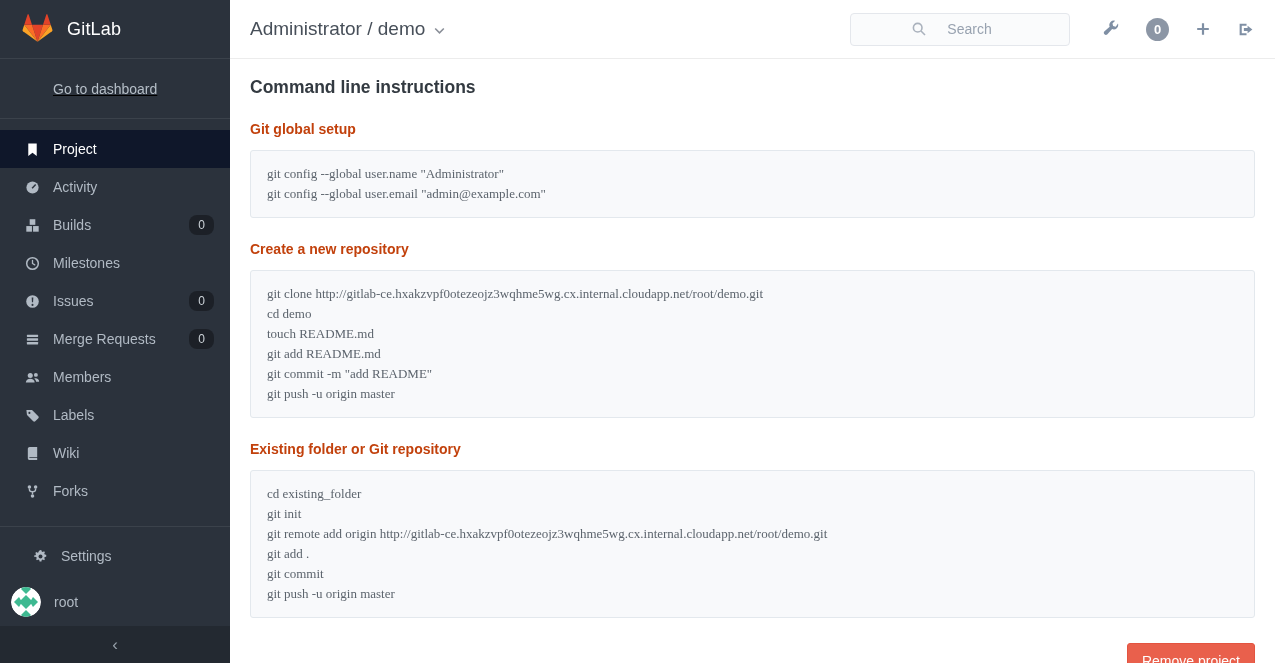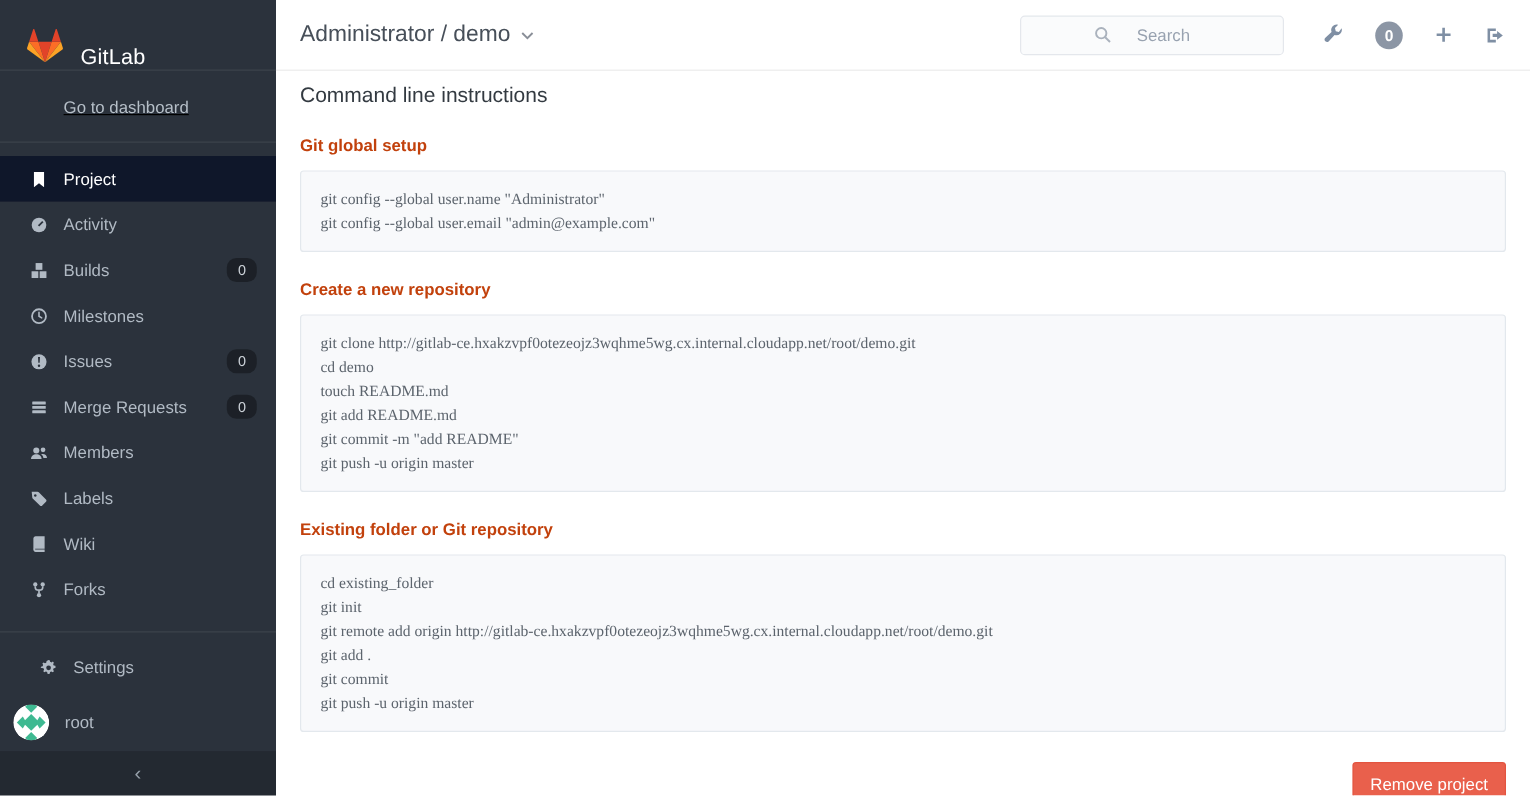--- a/index.html
+++ b/index.html
@@ -2,21 +2,21 @@
 <html><head>
 <meta charset="utf-8">
 <style>
   * { margin:0; padding:0; box-sizing:border-box; }
   html,body { width:1275px; height:663px; overflow:hidden; background:#fff;
               font-family:"Liberation Sans", sans-serif; }
   .app { display:flex; width:100%; height:100%; }
 
   
   .sidebar { position:relative; width:230px; height:100%; background:#2b323c; flex-shrink:0; }
-  .logo-row { height:59px; display:flex; align-items:flex-end; padding-left:21px;
+  .logo-row { height:59px; display:flex; align-items:center; padding-left:21px;
               border-bottom:1px solid rgba(255,255,255,.08); cursor:pointer; }
   .logo-row svg { margin-right:13px; }
   .logo-text { color:#fff; font-size:18px; letter-spacing:.2px; }
   .dashboard-row { height:60px; display:flex; align-items:center; padding-left:53px;
                    border-bottom:1px solid rgba(255,255,255,.08);text-decoration:underline; }
   .dashboard-row a { color:#b6bfc8; font-size:14px; text-decoration:none; cursor:pointer; }
   .nav { margin-top:11px; }
   .nav-item { height:38px; display:flex; align-items:center; padding:0 16px 0 24px;
               color:#b1bac4; font-size:14px; cursor:pointer; text-decoration:none; }
   .nav-item.active { background:#0f172a; color:#fff; }
@@ -48,21 +48,21 @@
                       outline:none; font-family:inherit; cursor:text;padding-left:19px; }
   .search-box input::placeholder { color:#98a2b0; }
   .search-box .mag { position:absolute; left:61px; top:8px; pointer-events:none; }
   .header-icons { display:flex; align-items:center; gap:26px; margin-left:32px; color:#7f8fa4; }
   .hicon { cursor:pointer; display:flex; align-items:center; color:#7f8fa4; }
   .todo-badge { width:23px; height:23px; border-radius:50%; background:#8c96a5; color:#fff;
                 font-size:13px; font-weight:bold; display:flex; align-items:center;
                 justify-content:center; cursor:pointer; }
 
   .content { flex:1; padding:0 20px; overflow:hidden; }
-  .content h1 { font-size:17.5px; font-weight:400; color:#333a41; margin-top:10px; }
+  .content h1 { font-size:17.5px; font-weight:700; color:#333a41; margin-top:18px; }
   .content h5 { font-size:14px; font-weight:700; color:#c2410c; margin:23px 0 13px; }
   pre.code { background:#f8f9fb; border:1px solid #e3e8ed; border-radius:3px;
              padding:13px 16px; font-family:Liberation Serif, serif; font-size:13px;
              line-height:20px; color:#5c646d; white-space:pre; overflow:hidden; }
   .actions { text-align:right; margin-top:25px; }
   .btn-remove { background:#e9604c; color:#fff; border:1px solid #e35440; border-radius:3px;
                 font-size:14px; padding:9px 14px; font-family:inherit; cursor:pointer; }
 </style>
 </head>
 <body>

